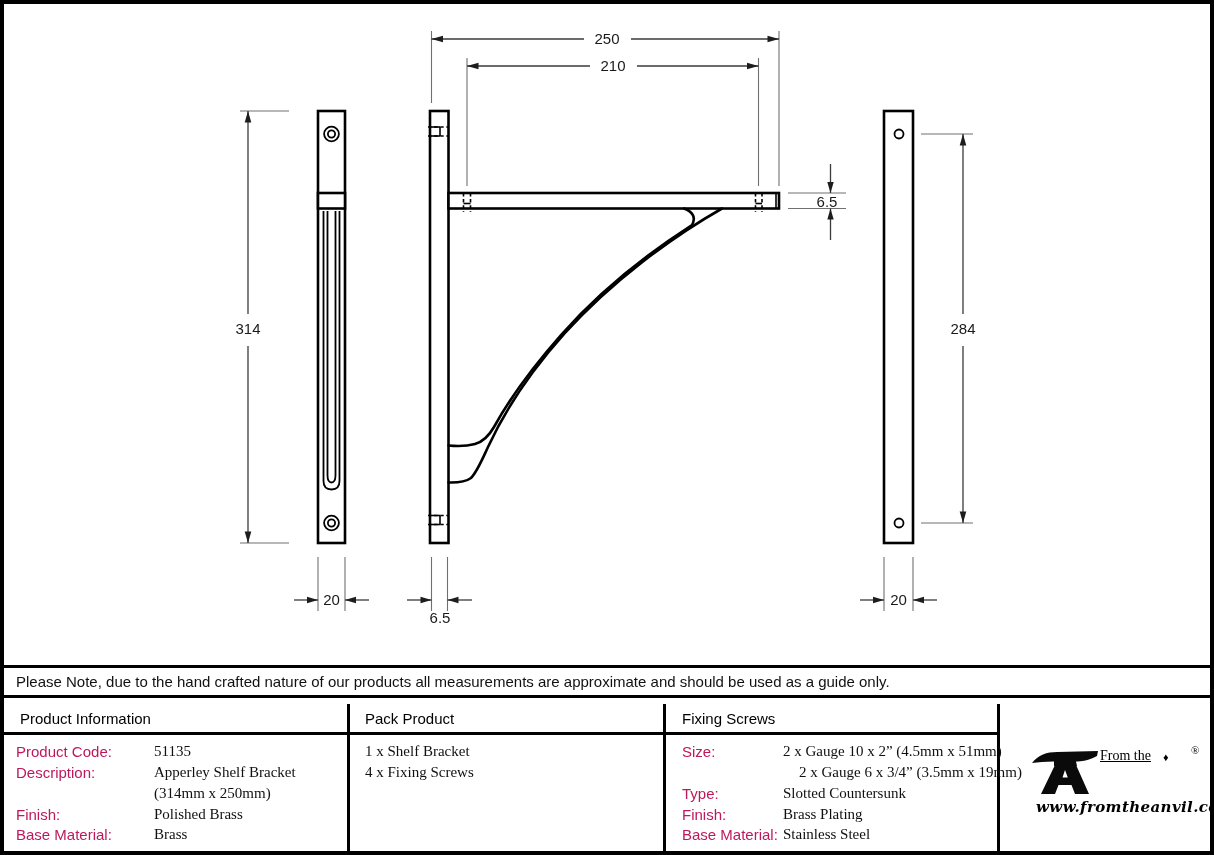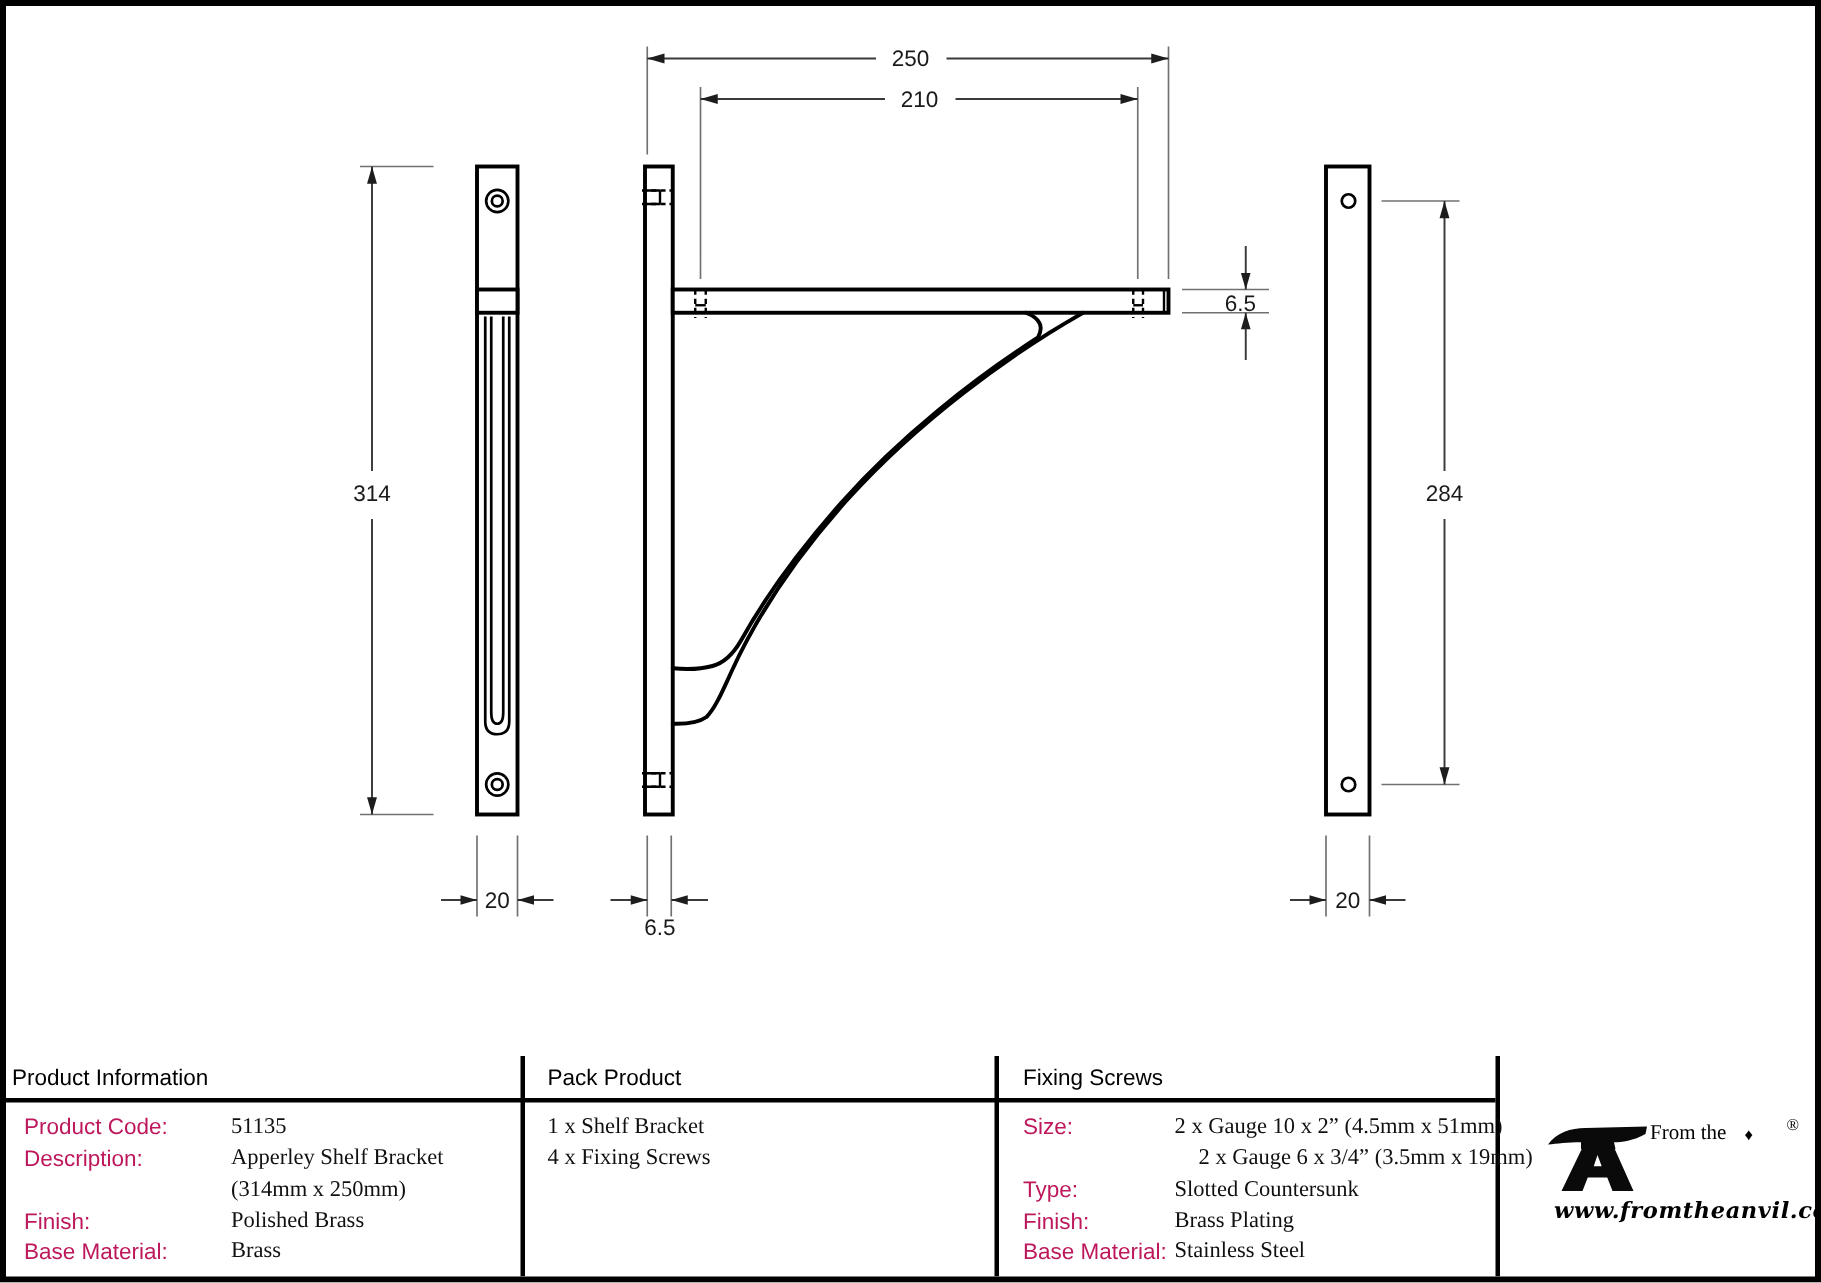--- a/index.html
+++ b/index.html
@@ -24,21 +24,21 @@
     border-top:3px solid #000;border-bottom:3px solid #000;
     box-sizing:border-box;line-height:28px;padding-left:12px;font-size:15px;
   }
   .tbl{position:absolute;left:0;top:700px;width:1206px;height:147px;}
   .vdiv{position:absolute;top:0;height:147px;width:3px;background:#000;}
   .hdr-underline{position:absolute;top:28px;left:0;width:993px;height:2.5px;background:#000;}
   .hdr{position:absolute;top:6px;font-size:15px;color:#000;}
   .cell-label{position:absolute;font-size:15px;color:#be185d;}
   .cell-value{position:absolute;font-size:15px;color:#101010;font-family:Liberation Serif, serif;}
   .logo{position:absolute;left:996px;top:0;width:210px;height:147px;}
-  .fromthe{position:absolute;left:100px;top:44px;font:14px "Liberation Serif",serif;color:#000;}
+  .fromthe{position:absolute;left:100px;top:44px;font:14px "Liberation Serif",serif;color:#000;text-decoration:underline;}
   .diamond{position:absolute;left:163px;top:47px;font-size:11px;color:#000;}
   .anvilword{position:absolute;left:97px;top:46px;font:57px/50px "Liberation Serif",serif;color:#000;letter-spacing:1px;}
   .reg{position:absolute;left:191px;top:40px;font:11px "Liberation Serif",serif;color:#000;}
   .website{position:absolute;left:36px;top:94px;font:italic bold 15px "DejaVu Serif",serif;color:#000;letter-spacing:.4px;}
 </style>
 </head>
 <body>
 
 <div id="frame">
 
@@ -170,28 +170,29 @@
       <line class="ext" x1="884" y1="557" x2="884" y2="611"></line>
       <line class="ext" x1="913" y1="557" x2="913" y2="611"></line>
       <line class="dim" x1="860" y1="600" x2="884" y2="600"></line>
       <line class="dim" x1="937" y1="600" x2="913" y2="600"></line>
       <polygon class="arr" points="884,600 873,596.8 873,603.2"></polygon>
       <polygon class="arr" points="913,600 924,596.8 924,603.2"></polygon>
       <text class="dimtext" x="898.5" y="605">20</text>
     </g>
   </svg>
 
+  <div class="note-row">Please Note, due to the hand crafted nature of our products all measurements are approximate and should be used as a guide only.</div>
 
   <div class="tbl">
     <div class="vdiv" style="left:343px"></div>
     <div class="vdiv" style="left:659px"></div>
     <div class="vdiv" style="left:993px"></div>
     <div class="hdr-underline"></div>
 
-    <span class="hdr" style="left:4px">Product Information</span>
+    <span class="hdr" style="left:16px">Product Information</span>
     <span class="hdr" style="left:361px">Pack Product</span>
     <span class="hdr" style="left:678px">Fixing Screws</span>
 
     <div>
       <span class="cell-label" style="left:12px;top:39px">Product Code:</span>
       <span class="cell-value" style="left:150px;top:39px">51135</span>
       <span class="cell-label" style="left:12px;top:60px">Description:</span>
       <span class="cell-value" style="left:150px;top:60px">Apperley Shelf Bracket</span>
       <span class="cell-value" style="left:150px;top:81px">(314mm x 250mm)</span>
       <span class="cell-label" style="left:12px;top:102px">Finish:</span>

